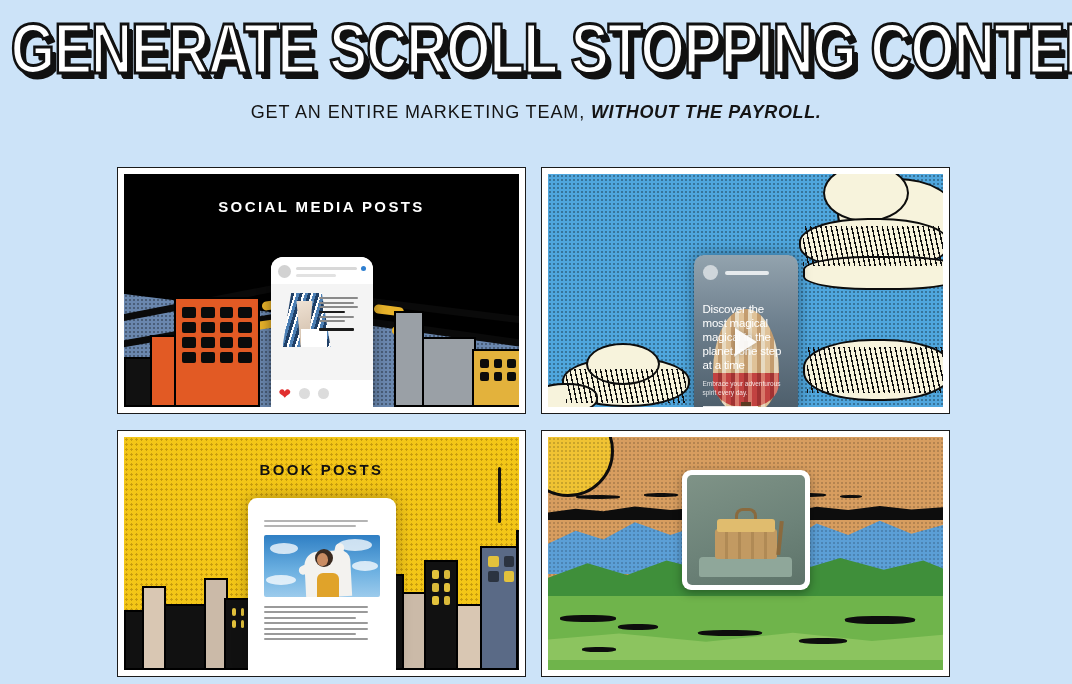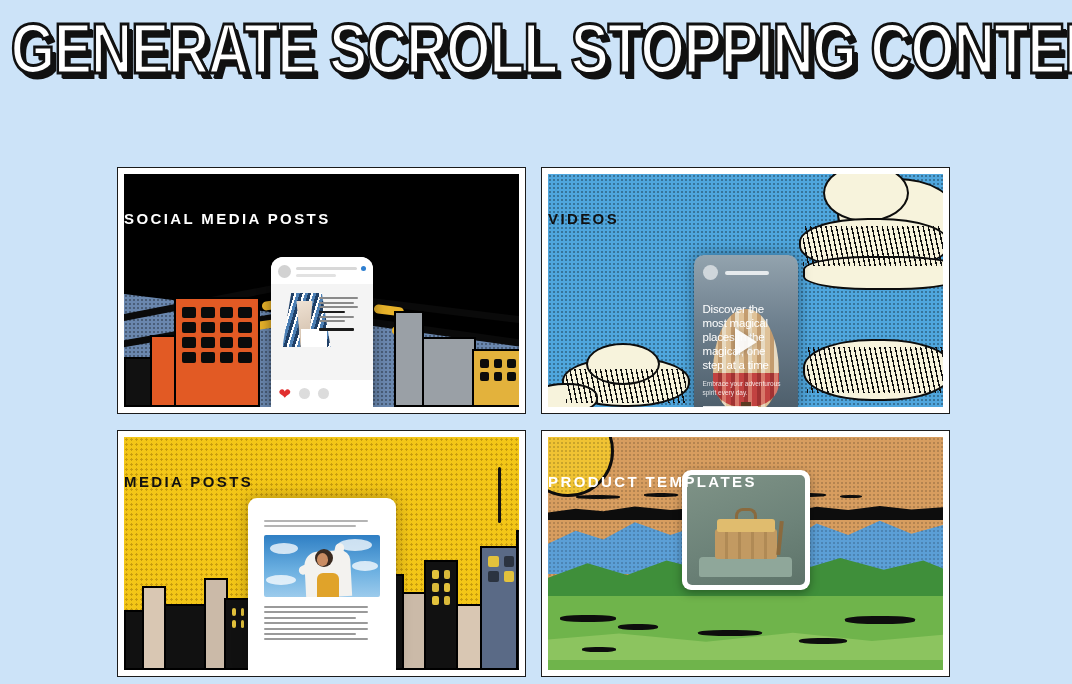--- a/index.html
+++ b/index.html
@@ -52,22 +52,22 @@
     border: 1.5px solid #1b1b1b;
     padding: 6px;
     overflow: hidden;
   }
   .card-inner {
     position: relative;
     width: 100%; height: 100%;
     overflow: hidden;
   }
   .card-title {
-    position: absolute; left: 0; right: 0; top: 36px;
-    text-align: left;
+    position: absolute; left: 0; right: 0; top: 24px;
+    text-align: center;
     font-size: 15px;
     font-weight: 700;
     letter-spacing: 2.4px;
     z-index: 40;
     white-space: nowrap;
   }
   .title-light { color: #ffffff; }
   .title-dark  { color: #111111; }
 
   
@@ -270,20 +270,24 @@
   .bag-handle { position:absolute; top:-11px; left: 50%; transform: translateX(-50%); width: 22px; height: 13px; border: 3px solid #8a6a3e; border-bottom: none; border-radius: 8px 8px 0 0;}
   .bag-strap { position:absolute; top:2px; right:-5px; width: 4px; height: 34px; background:#8a6a3e; transform: rotate(6deg);}
 </style>
 </head>
 <body>
 
 <div class="page">
 
   <div class="hero">
     <div class="hero-title">GENERATE SCROLL STOPPING CONTENT</div>
+    <div class="hero-sub">
+      <span>GET AN ENTIRE MARKETING TEAM,</span>
+      <span class="em">WITHOUT THE PAYROLL.</span>
+    </div>
   </div>
 
   <div class="grid">
 
     <div class="card">
       <div class="card-inner sc1">
 
         <div class="sky1"></div>
 
         <div class="beam" style="left:-10px; top:142px; width:230px; transform:rotate(-11deg);"></div>
@@ -391,28 +395,27 @@
         <div class="dots"></div>
 
         <div class="vmock">
           <div class="balloon"></div>
           <div class="basket"></div>
           <div class="vm-head">
             <div class="vm-avatar"></div>
             <div class="vm-bar"></div>
           </div>
           <div class="vm-body">
-            <div class="vm-title">Discover the most magical places in the magical, one step at a time</div>
+            <div class="vm-title">Discover the most magical magical in the planet, one step at a time</div>
             <div class="vm-sub">Embrace your adventurous spirit every day.</div>
             <div class="vm-btn">BOOK NOW</div>
           </div>
           <div class="play"></div>
         </div>
 
-        <div class="card-title title-dark">VIDEOS</div>
       </div>
     </div>
 
     <div class="card">
       <div class="card-inner sc3">
 
         <div class="ground3"></div>
 
         <div class="bld dark" style="left:0px; width:20px; height:60px;"></div>
         <div class="bld" style="left:18px; width:24px; height:84px; background:#d9c7b3; border-color:#000;"></div>
@@ -486,21 +489,21 @@
             <div class="tl w90"></div>
             <div class="tl w90"></div>
             <div class="tl w80"></div>
             <div class="tl w90"></div>
             <div class="tl w90"></div>
             <div class="tl w80"></div>
             <div class="tl w90"></div>
           </div>
         </div>
 
-        <div class="card-title title-dark">MEDIA POSTS</div>
+        <div class="card-title title-dark">BOOK POSTS</div>
       </div>
     </div>
 
     <div class="card">
       <div class="card-inner sc4">
 
         <div class="sun4"></div>
         <div class="scribble" style="left:28px; top:58px; width:44px; height:4px;"></div>
         <div class="scribble" style="left:96px; top:56px; width:34px; height:4px;"></div>
         <div class="scribble" style="left:150px; top:60px; width:26px; height:3px;"></div>
@@ -527,18 +530,17 @@
             <div class="pedestal"></div>
             <div class="bag">
               <div class="bag-handle"></div>
               <div class="bag-body"></div>
               <div class="bag-flap"></div>
               <div class="bag-strap"></div>
             </div>
           </div>
         </div>
 
-        <div class="card-title title-light">PRODUCT TEMPLATES</div>
       </div>
     </div>
 
   </div>
 </div>
 
 </body></html>

